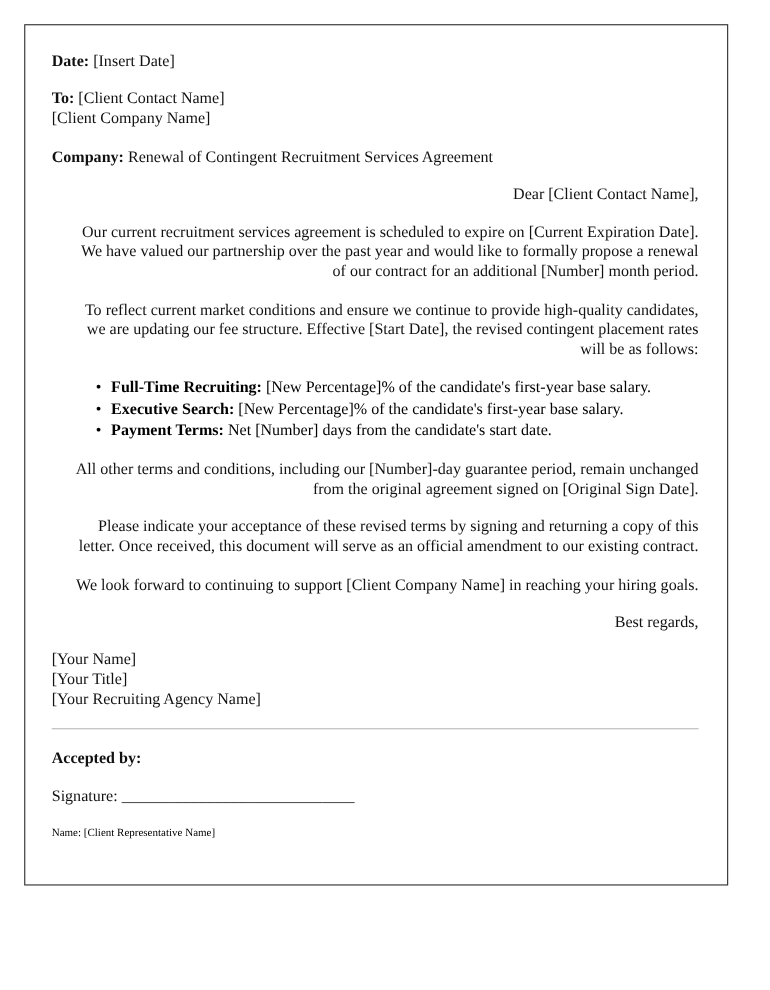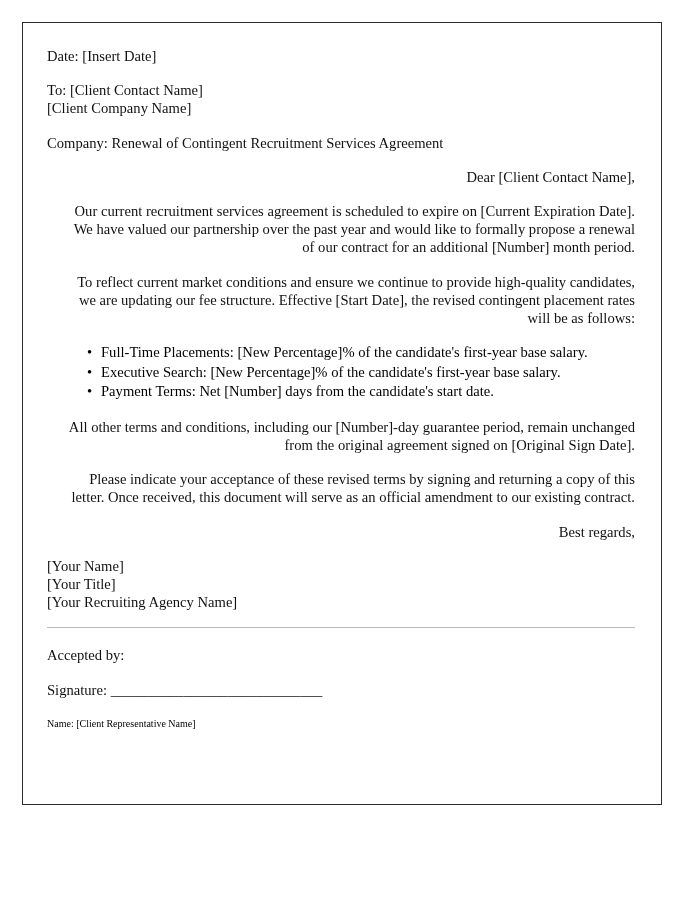--- a/index.html
+++ b/index.html
@@ -51,21 +51,21 @@
 
   .block-line {
     white-space: nowrap;
   }
 
   .tight-line {
     margin: 0;
   }
 
   b, .bold {
-    font-weight: normal;
+    font-weight: bold;
   }
 
   ul.bullets {
     margin: 0 0 16px 0;
     padding: 0 0 0 40px;
     list-style: none;
   }
 
   ul.bullets li {
     font-size: 14.6px;
@@ -120,29 +120,30 @@
       <div class="block-line"><b class="bold">Company:</b> <span>Renewal of Contingent Recruitment Services Agreement</span></div>
     </div>
 
     <p class="para">Dear [Client Contact Name],</p>
 
     <p class="para">Our current recruitment services agreement is scheduled to expire on [Current Expiration Date]. We have valued our partnership over the past year and would like to formally propose a renewal of our contract for an additional [Number] month period.</p>
 
     <p class="para">To reflect current market conditions and ensure we continue to provide high-quality candidates, we are updating our fee structure. Effective [Start Date], the revised contingent placement rates will be as follows:</p>
 
     <ul class="bullets">
-      <li><b class="bold">Full-Time Placements:</b> <span>[New Percentage]% of the candidate's first-year base salary.</span></li>
+      <li><b class="bold">Full-Time Recruiting:</b> <span>[New Percentage]% of the candidate's first-year base salary.</span></li>
       <li><b class="bold">Executive Search:</b> <span>[New Percentage]% of the candidate's first-year base salary.</span></li>
       <li><b class="bold">Payment Terms:</b> <span>Net [Number] days from the candidate's start date.</span></li>
     </ul>
 
     <p class="para">All other terms and conditions, including our [Number]-day guarantee period, remain unchanged from the original agreement signed on [Original Sign Date].</p>
 
     <p class="para">Please indicate your acceptance of these revised terms by signing and returning a copy of this letter. Once received, this document will serve as an official amendment to our existing contract.</p>
 
+    <p class="para">We look forward to continuing to support [Client Company Name] in reaching your hiring goals.</p>
 
     <p class="para">Best regards,</p>
 
     <div class="block">
       <div class="block-line tight-line">[Your Name]</div>
       <div class="block-line tight-line">[Your Title]</div>
       <div class="block-line tight-line">[Your Recruiting Agency Name]</div>
     </div>
 
     <hr class="divider">

